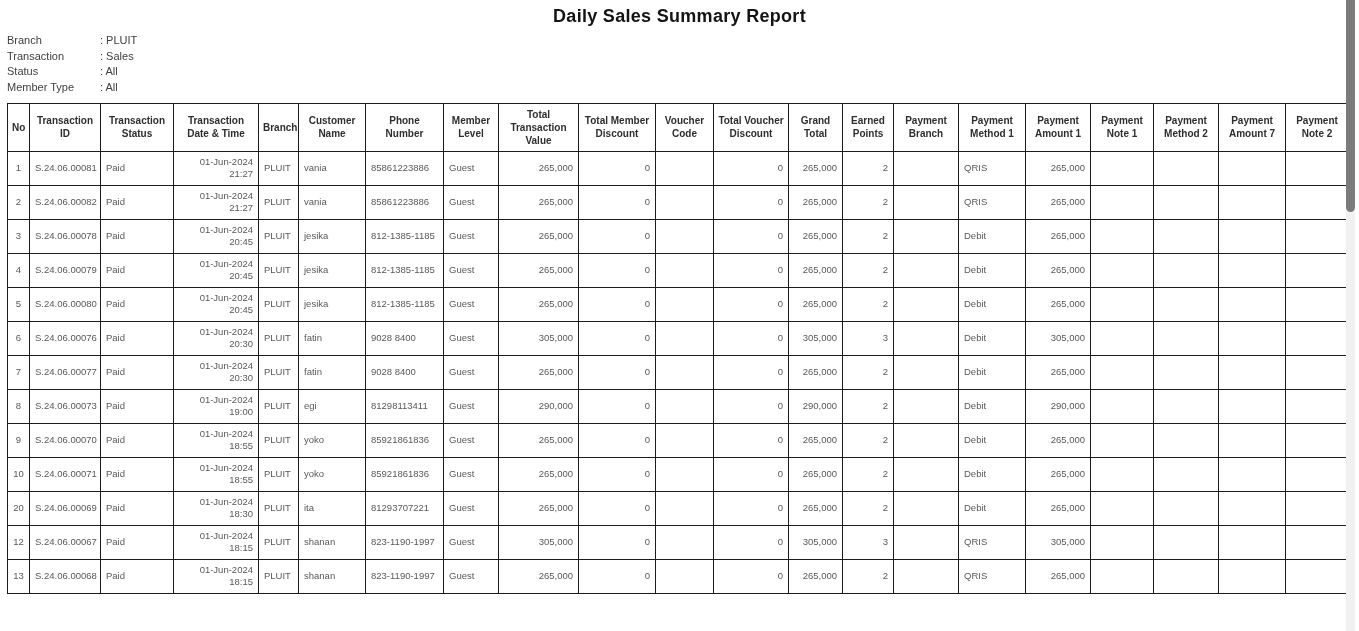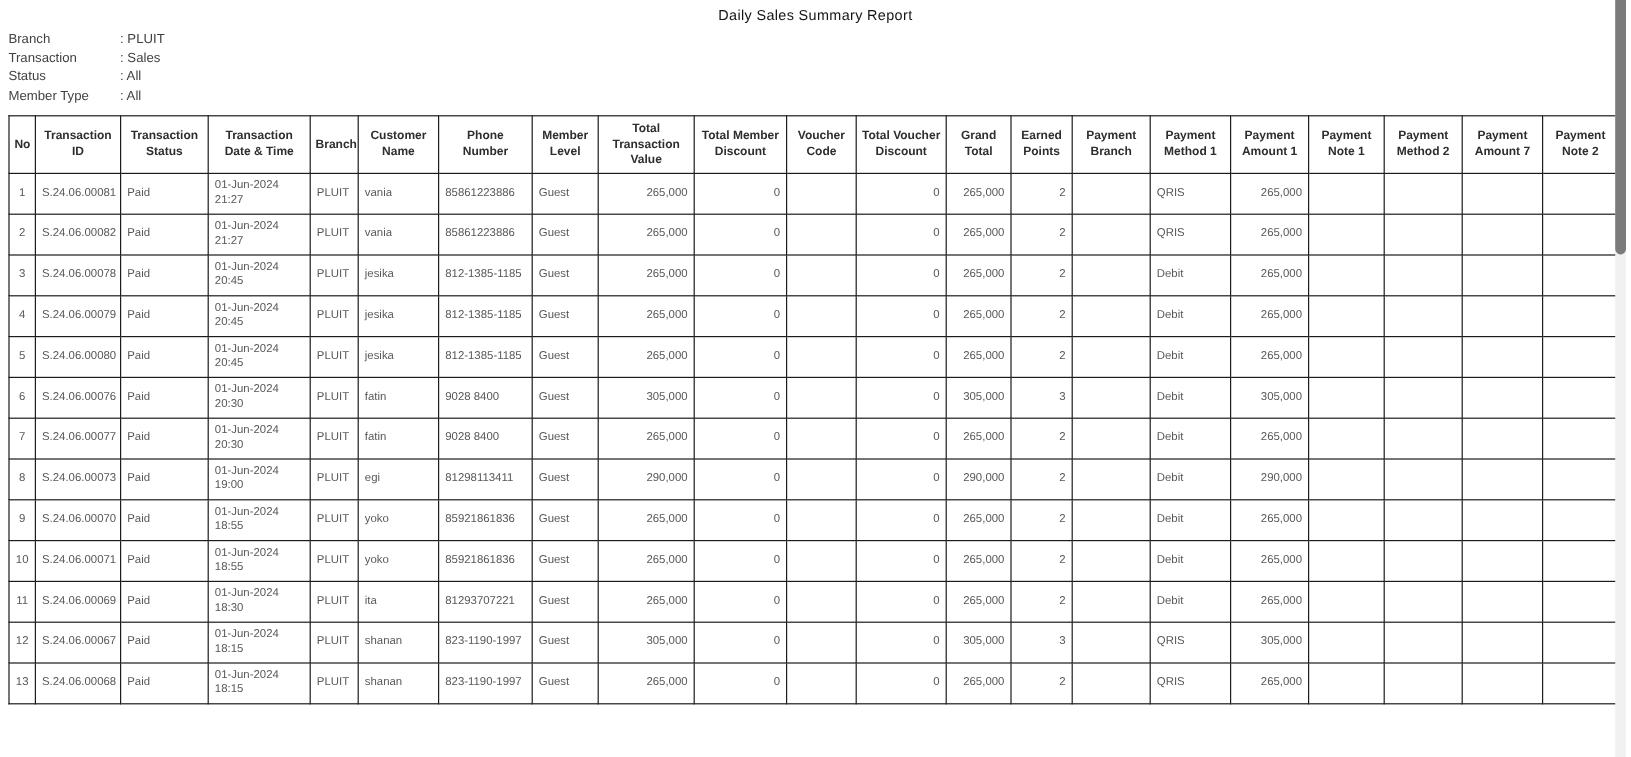--- a/index.html
+++ b/index.html
@@ -1,22 +1,22 @@
 <!DOCTYPE html>
 <html><head>
 <meta charset="utf-8">
 <style>
   * { box-sizing: border-box; margin: 0; padding: 0; }
   html, body { width: 1359px; height: 631px; overflow: hidden; background: #ffffff; }
   body { font-family: "Liberation Sans", sans-serif; position: relative; }
 
   .title {
     text-align: center;
-    font-size: 12px;
-    font-weight: 400;
+    font-size: 18px;
+    font-weight: 700;
     color: #141414;
     letter-spacing: .3px;
     padding-top: 6px;
   }
 
   .meta { margin: 6px 0 0 7px; font-size: 11px; color: #414141; }
   .meta-row { display: flex; line-height: 15.7px; }
   .meta-label { width: 93px; flex: 0 0 93px; }
   .meta-value { white-space: pre; }
 
@@ -43,21 +43,21 @@
   .report-table td {
     height: 34px;
     font-size: 9.5px;
     line-height: 12px;
     color: #585858;
     vertical-align: middle;
     padding: 2px 5px;
     white-space: nowrap;
     text-align: left;
   }
-  .report-table td.wrap { white-space: normal; }
+  .report-table td.wrap { white-space: normal; text-align: right; }
   .report-table td.num, .report-table th.num-h { text-align: right; }
   .report-table td.ctr { text-align: center; }
 
   .scrollbar {
     position: absolute;
     top: 0; right: 4px;
     width: 9px; height: 631px;
     background: #f1f1f1;
     z-index: 10;
   }
@@ -366,21 +366,21 @@
           <td class="num">2</td>
           <td></td>
           <td>Debit</td>
           <td class="num">265,000</td>
           <td></td>
           <td></td>
           <td class="num"></td>
           <td></td>
         </tr>
         <tr>
-          <td class="ctr">11</td>
+          <td class="ctr">20</td>
           <td>S.24.06.00069</td>
           <td>Paid</td>
           <td class="wrap">01-Jun-2024 18:30</td>
           <td>PLUIT</td>
           <td>ita</td>
           <td>81293707221</td>
           <td>Guest</td>
           <td class="num">265,000</td>
           <td class="num">0</td>
           <td></td>

